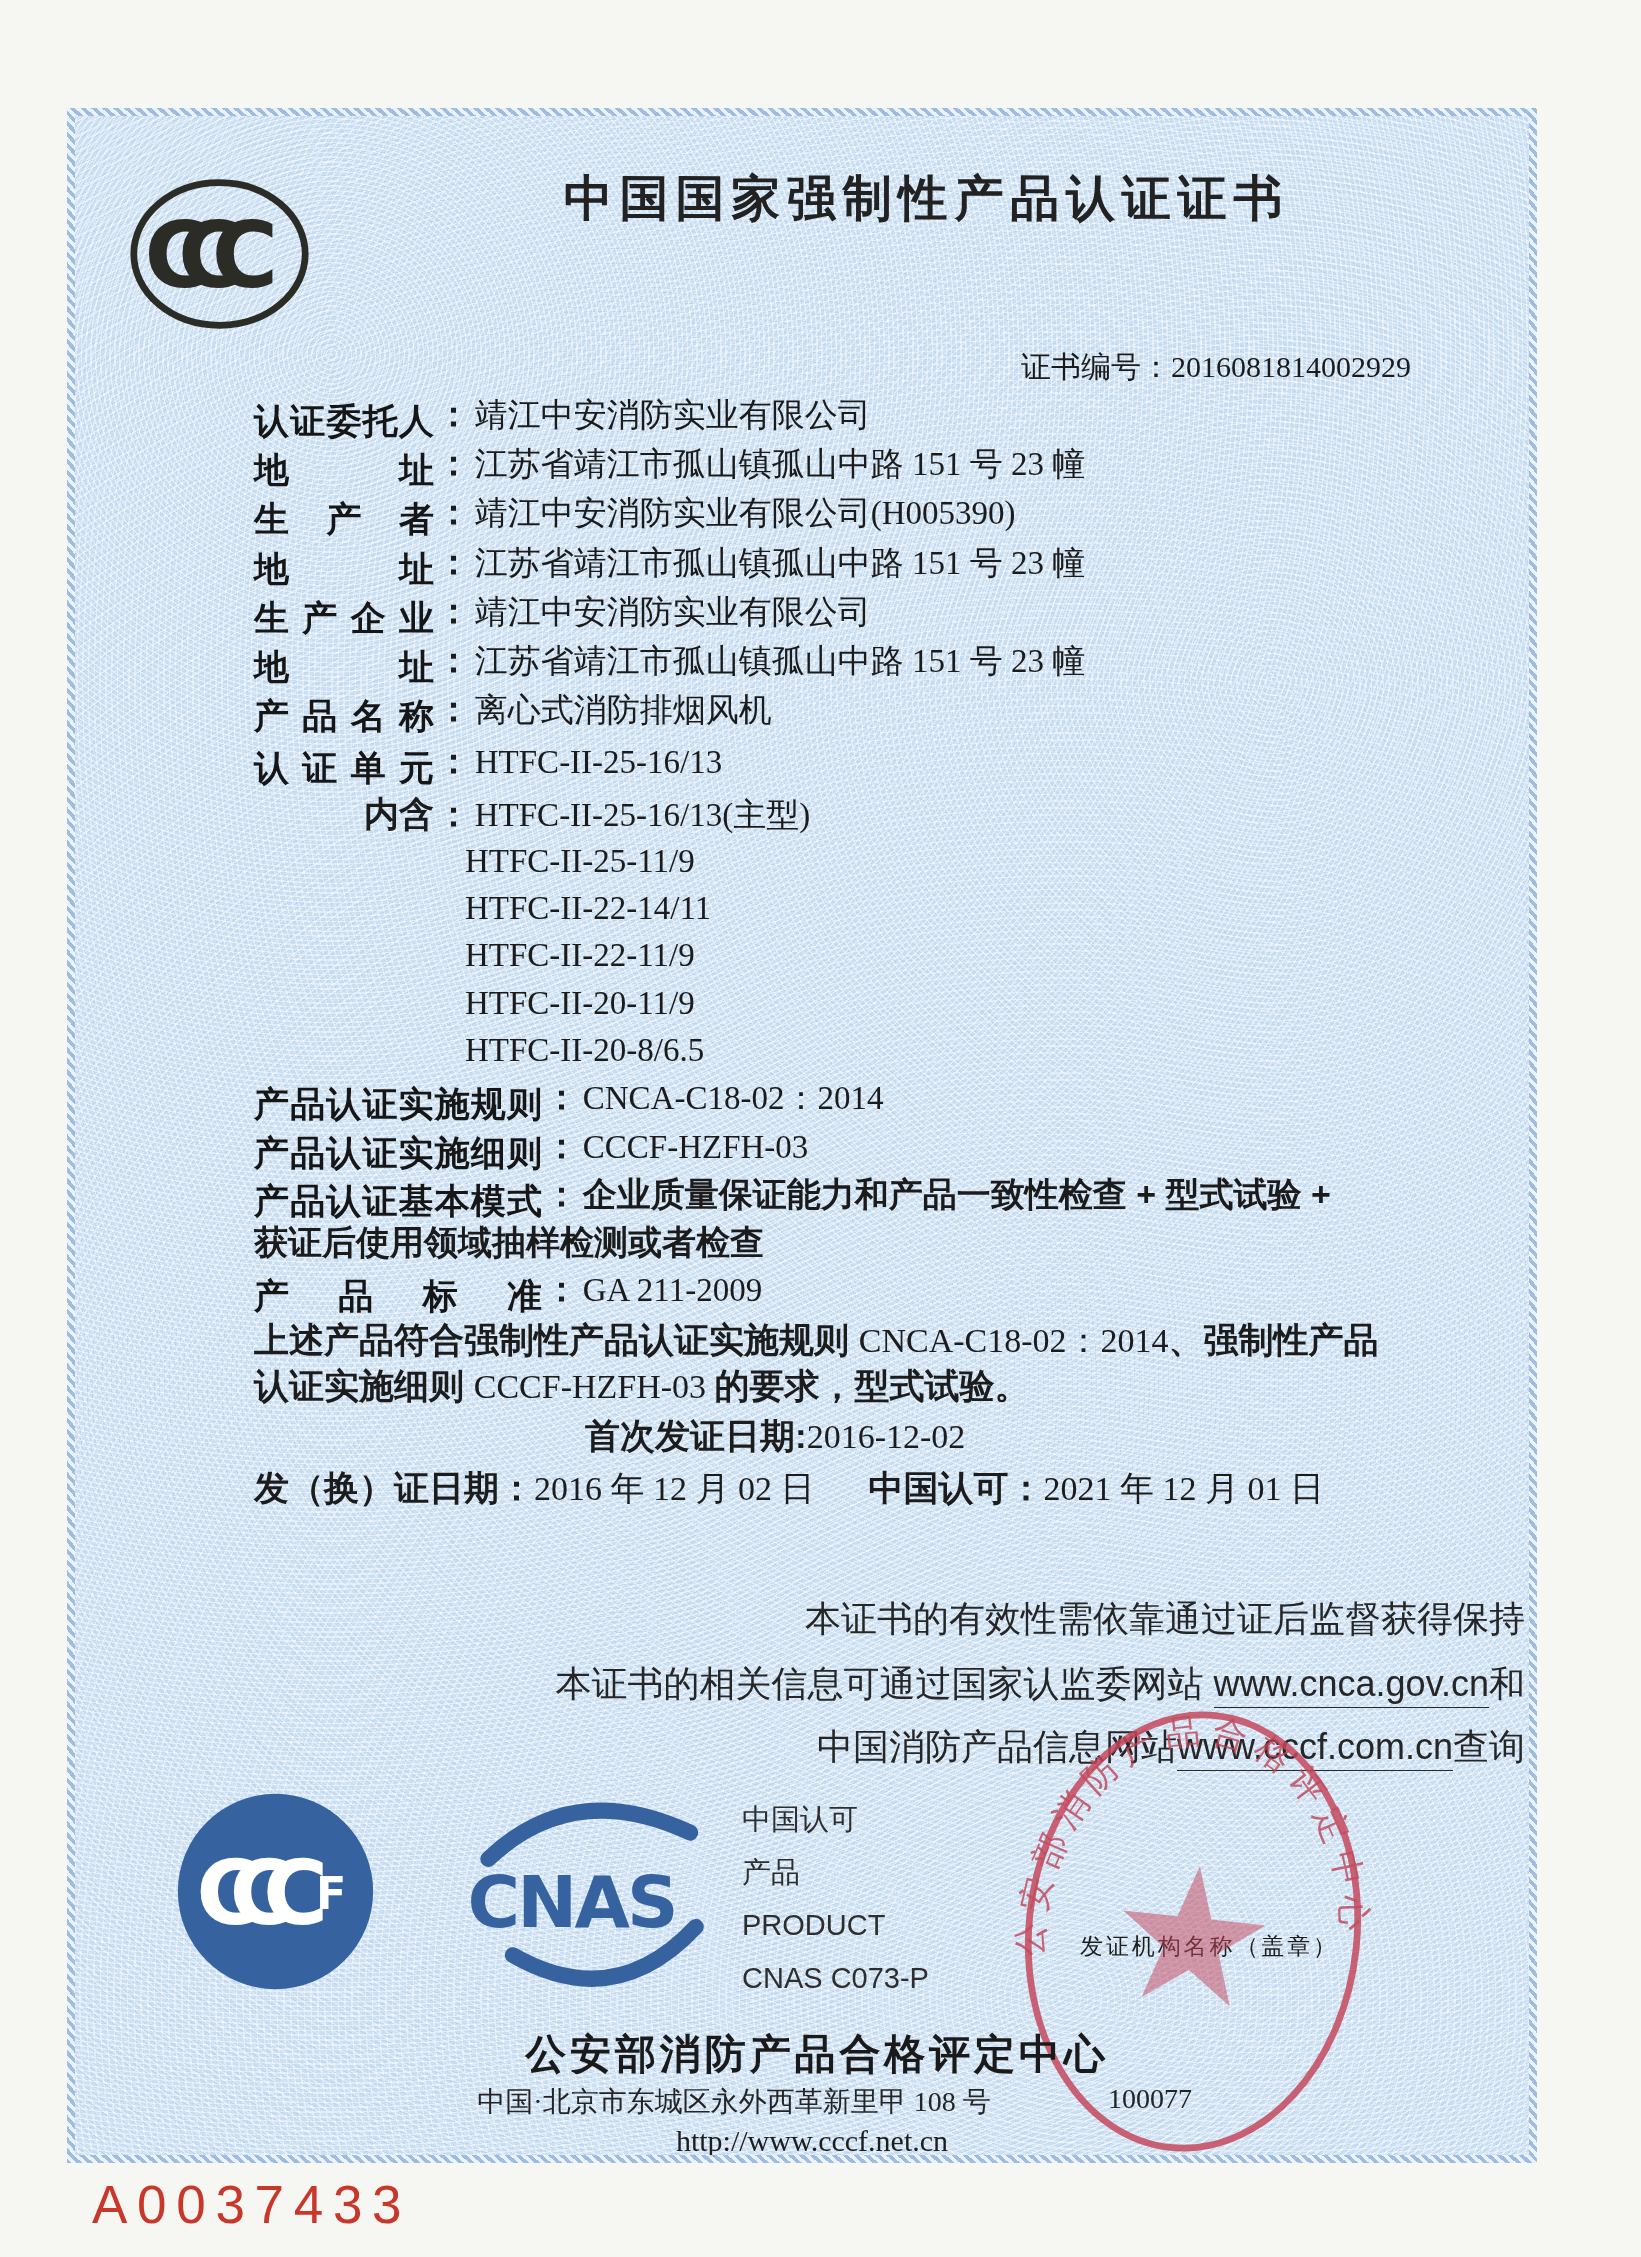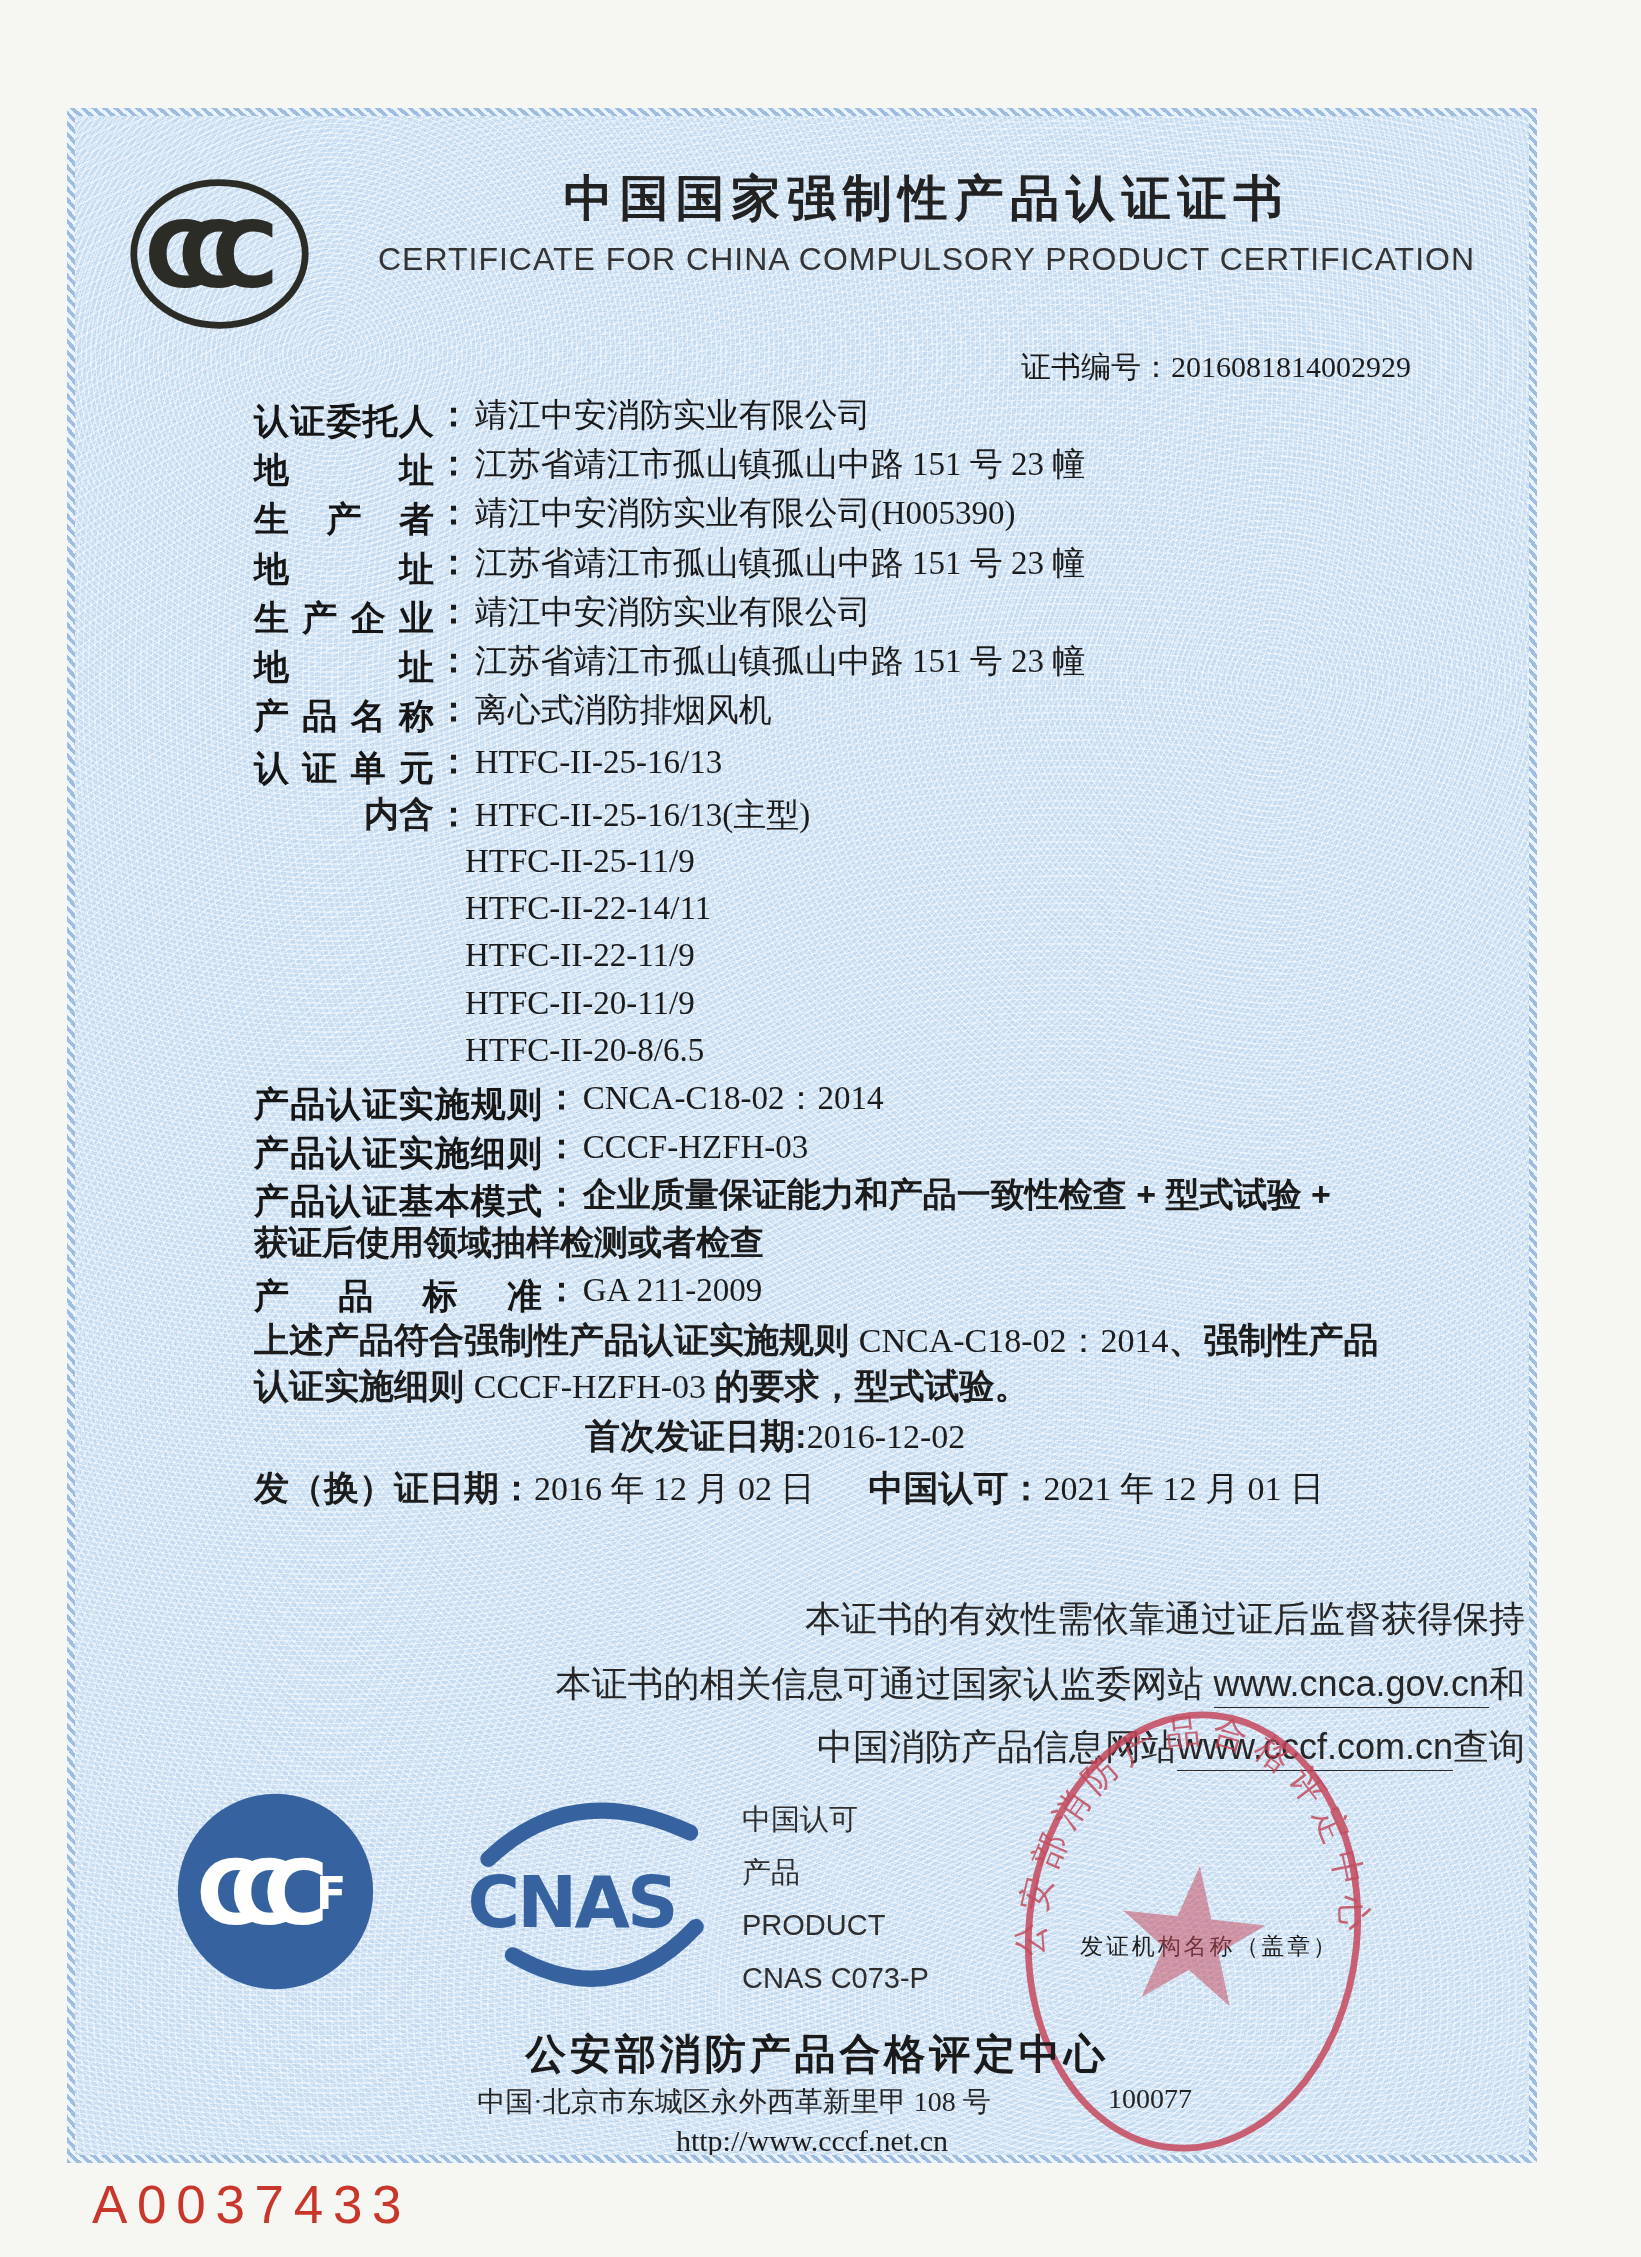--- a/index.html
+++ b/index.html
@@ -70,21 +70,20 @@
 
 <div id="page">
   <div class="sheet">
 
     <svg class="abs" style="left:60px;top:68px;" width="185" height="156" viewBox="0 0 192 162">
       <ellipse cx="96" cy="81" rx="89" ry="74" fill="none" stroke="#2c2c27" stroke-width="7"></ellipse>
       <text x="18" y="115" font-family="DejaVu Sans, sans-serif" font-weight="bold" font-size="94" letter-spacing="-34" fill="#2c2c27">CCC</text>
     </svg>
 
     <div class="abs title" style="left:309px;top:58px;width:1101px;">中国国家强制性产品认证证书</div>
-    <div class="abs subtitle" style="left:261px;top:133px;width:1197px;">CERTIFICATE FOR CHINA COMPULSORY PRODUCT CERTIFICATION</div>
     <div class="abs certno" style="top:239px;right:126px;">
       <span>证书编号：</span><span>2016081814002929</span>
     </div>
 
     <div class="frow" style="top:285px;">
       <span class="jl lw1 lbl">
           <span>认</span>
           <span>证</span>
           <span>委</span>
           <span>托</span>

